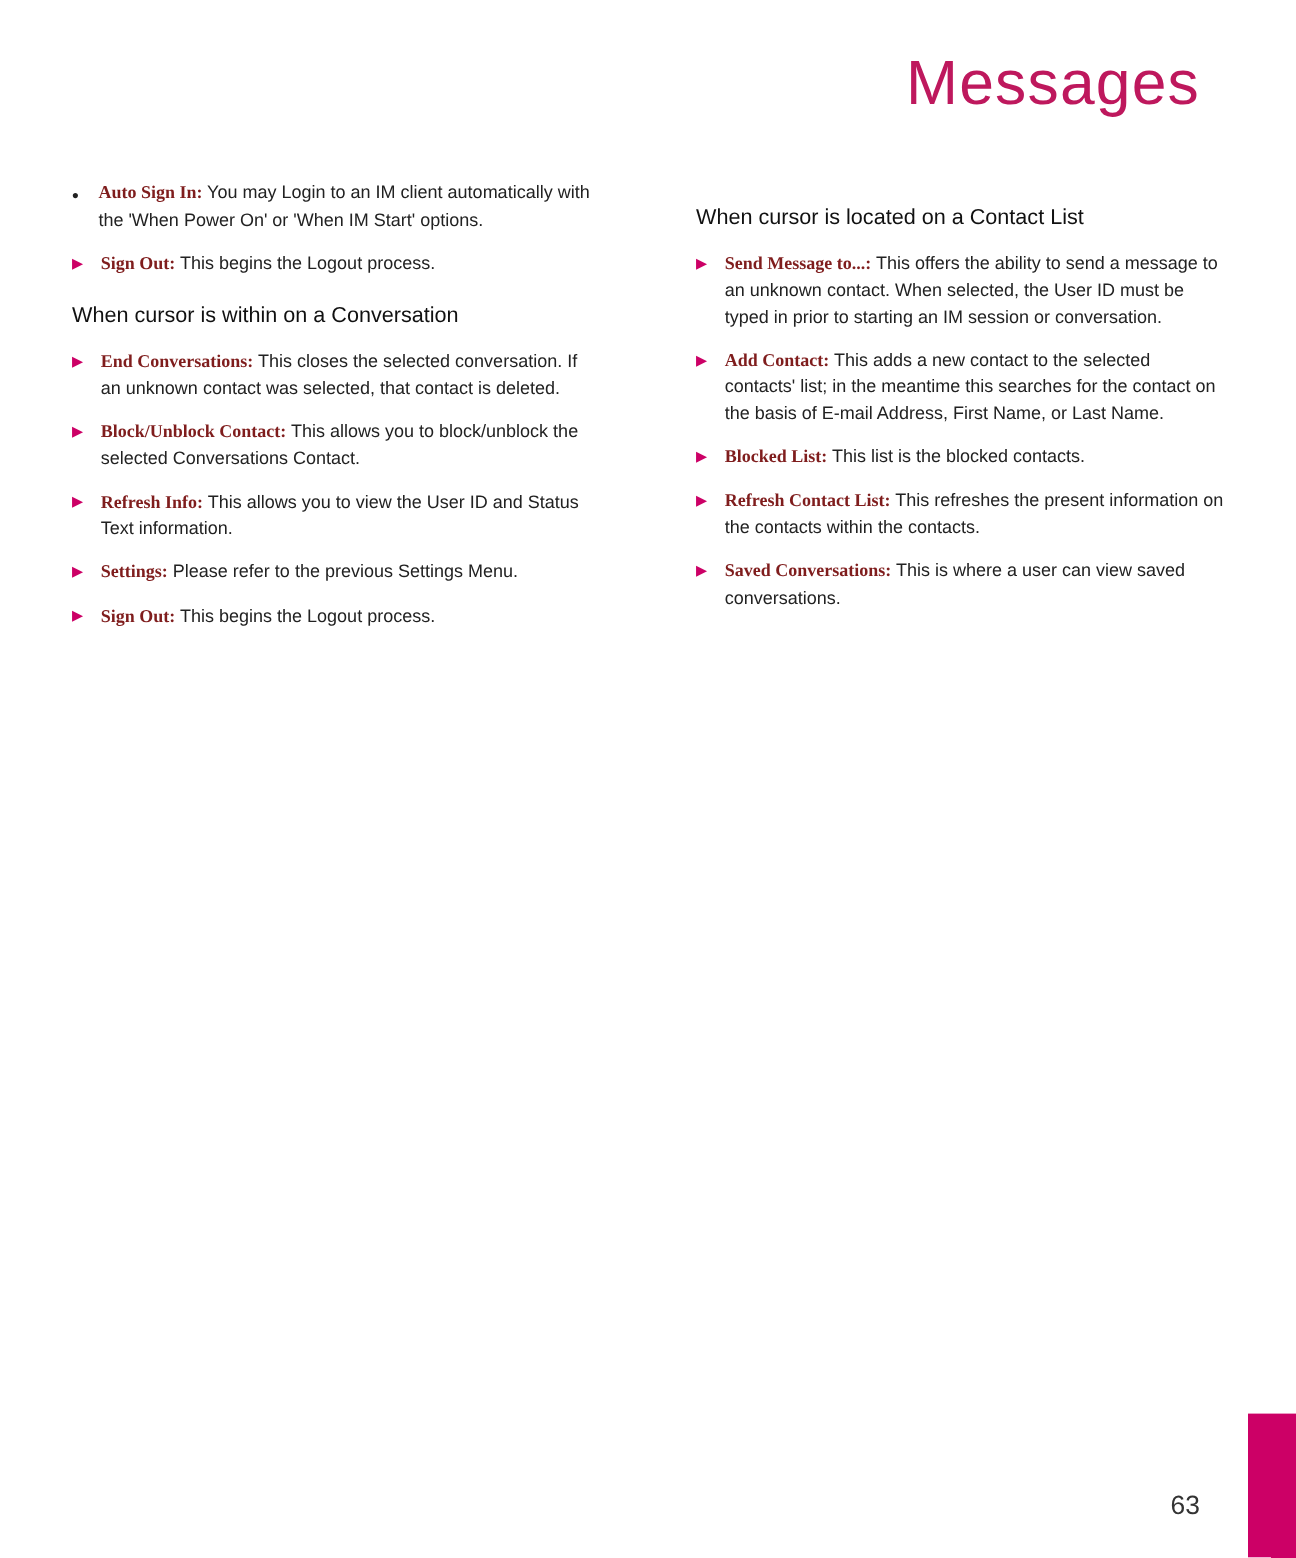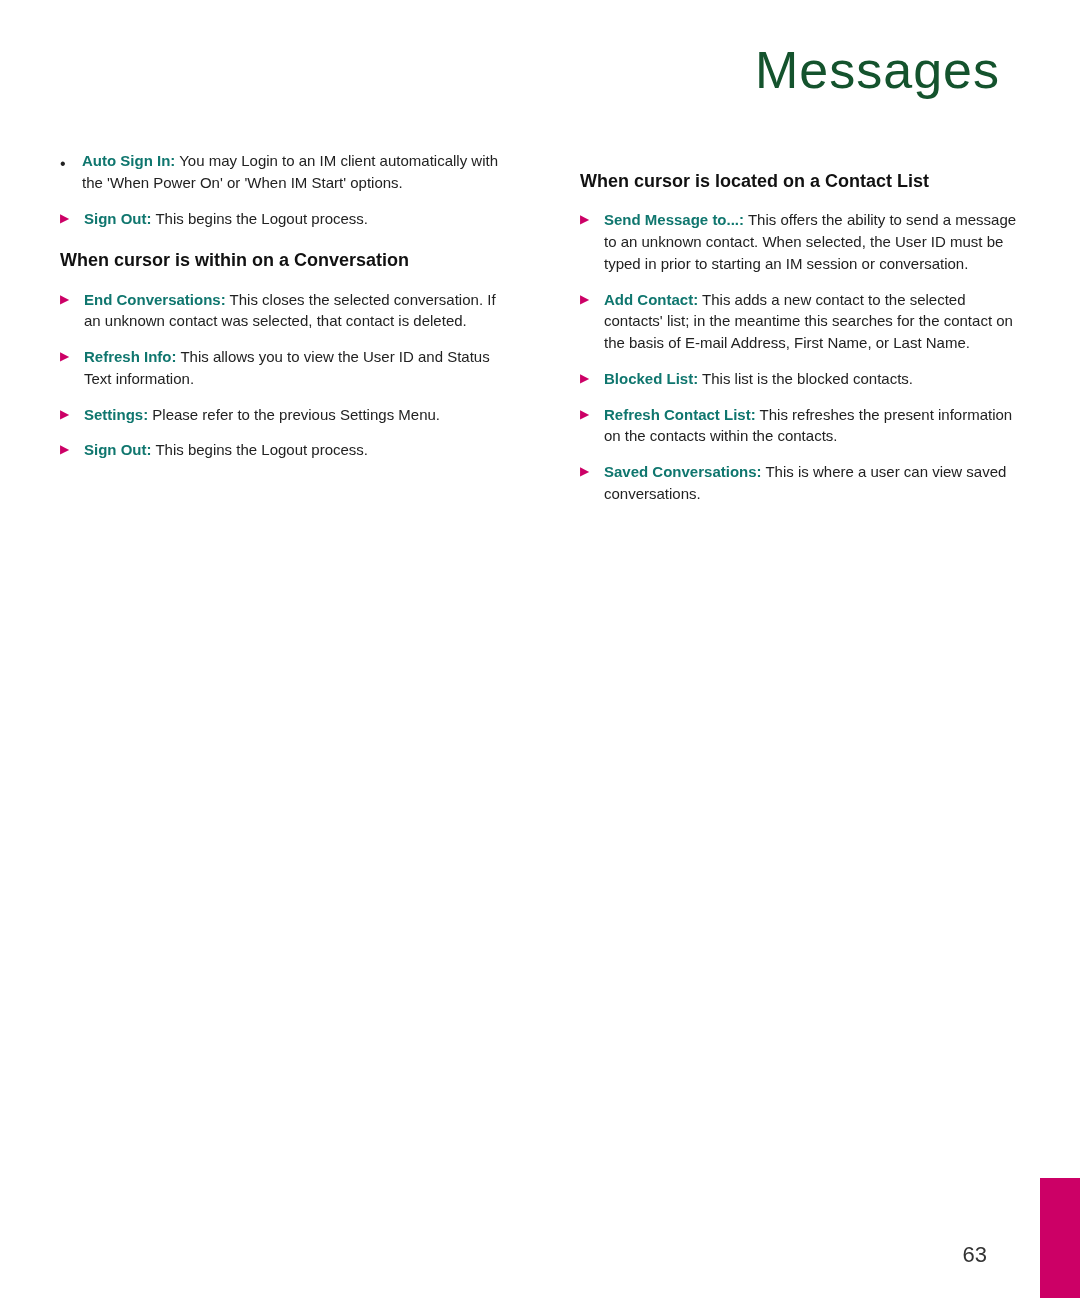--- a/index.html
+++ b/index.html
@@ -15,21 +15,21 @@
       font-family: 'Arial', sans-serif;
       position: relative;
       overflow: hidden;
     }
 
     .page-title {
       text-align: right;
       padding: 40px 80px 30px 0;
       font-size: 52px;
       font-weight: 300;
-      color: #14532d;
+      color: #be185d;
       letter-spacing: 1px;
     }
 
     .content-area {
       display: flex;
       padding: 20px 60px 0 60px;
       gap: 40px;
     }
 
     .left-column {
@@ -72,36 +72,37 @@
       content: '▶';
       color: #cc0066;
     }
 
     .item-text {
       flex: 1;
     }
 
     .item-text strong {
       font-weight: 700;
-      color: #0f766e;
+      color: #7f1d1d;
+      font-family: Liberation Serif, serif;
     }
 
     .section-heading {
       font-size: 18px;
-      font-weight: 700;
+      font-weight: 400;
       color: #111;
       margin-bottom: 16px;
       margin-top: 20px;
       line-height: 1.3;
     }
 
     .page-number {
       position: absolute;
       bottom: 30px;
-      right: 93px;
+      right: 80px;
       font-size: 22px;
       font-weight: 400;
       color: #333;
     }
 
     .pink-bar {
       position: absolute;
       bottom: 0;
       right: 0;
       width: 40px;
@@ -139,20 +140,26 @@
 
     <div class="section-heading">When cursor is within on a Conversation</div>
 
     <div class="bullet-item">
       <span class="bullet-triangle"></span>
       <span class="item-text">
         <strong>End Conversations:</strong><span> This closes the selected conversation. If an unknown contact was selected, that contact is deleted.</span>
       </span>
     </div>
 
+    <div class="bullet-item">
+      <span class="bullet-triangle"></span>
+      <span class="item-text">
+        <strong>Block/Unblock Contact:</strong><span> This allows you to block/unblock the selected Conversations Contact.</span>
+      </span>
+    </div>
 
     <div class="bullet-item">
       <span class="bullet-triangle"></span>
       <span class="item-text">
         <strong>Refresh Info:</strong><span> This allows you to view the User ID and Status Text information.</span>
       </span>
     </div>
 
     <div class="bullet-item">
       <span class="bullet-triangle"></span>

